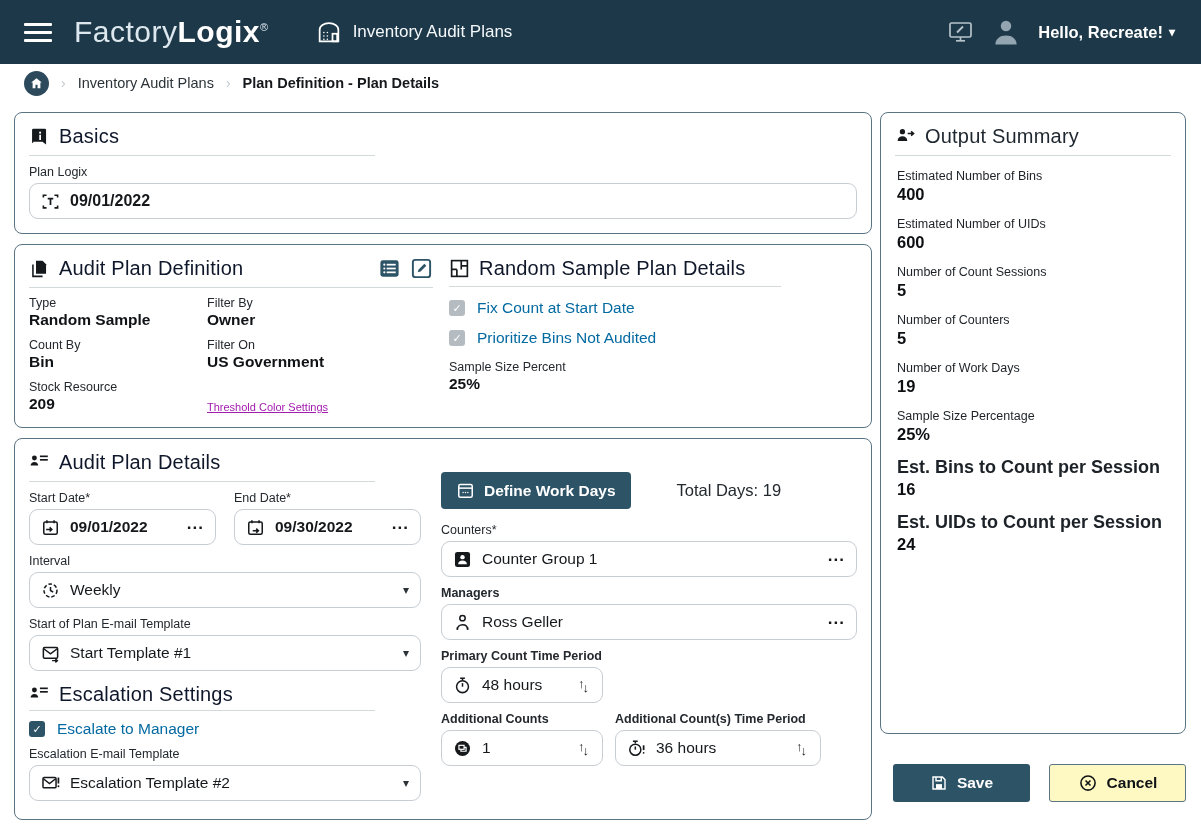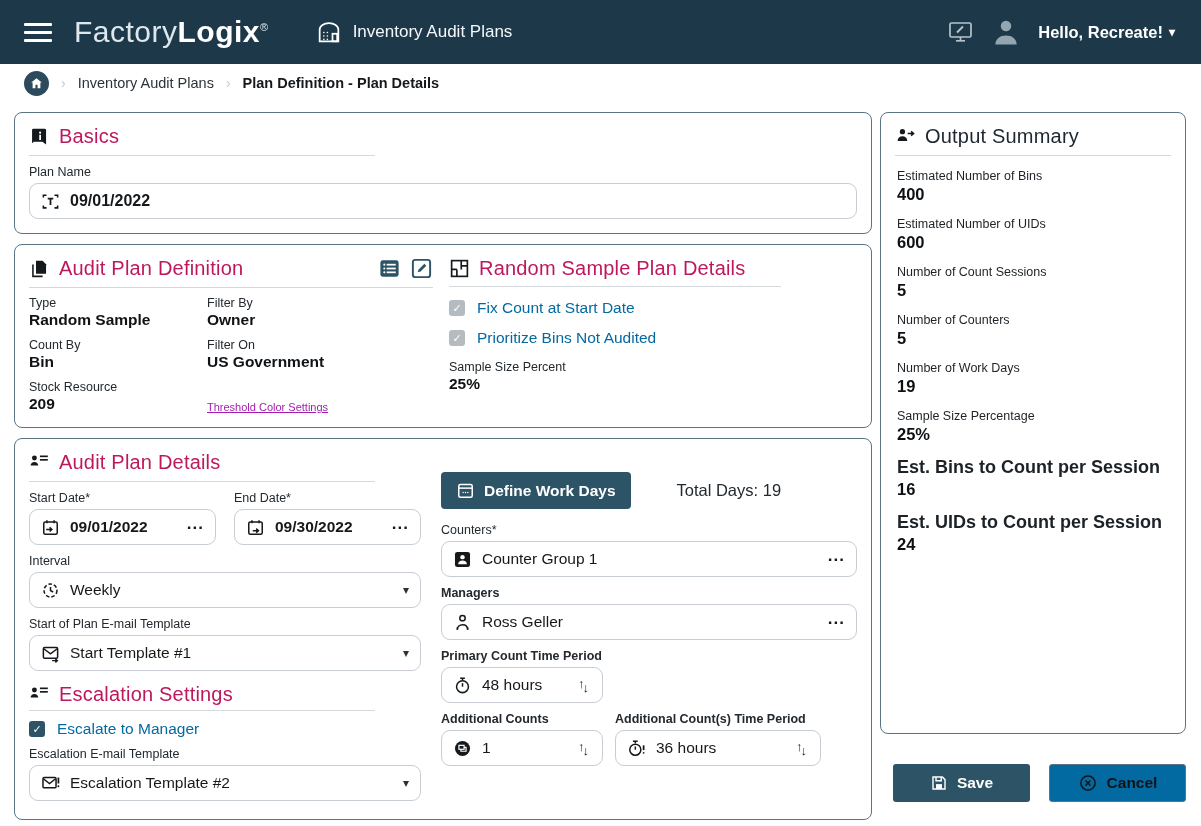--- a/index.html
+++ b/index.html
@@ -32,21 +32,21 @@
 
   
   .main { display:flex; padding:10px 15px 0 14px; gap:8px; }
   .left-col { width:858px; }
   .side-col { width:306px; }
 
   .card { background:#fff; border:1px solid #5a7484; border-radius:8px; padding:10px 14px 14px 14px; }
 
   .sec-head { display:flex; align-items:center; gap:9px; padding:2px 0 7px 0; }
   .sec-head svg { width:21px; height:21px; flex:0 0 auto; }
-  .sec-title { font-size:20px; color:#be185d; letter-spacing:.2px; white-space:nowrap; }
+  .sec-title { font-size:20px; color:#0f172a; letter-spacing:.2px; white-space:nowrap; }
   .rule { border-bottom:1px solid #d4d9dc; }
 
   .fld-label { font-size:12.5px; font-weight:500; color:#23292e; margin-top:9px; margin-bottom:4px; }
   .fld-label.bold { font-weight:700; }
 
   .field { height:36px; border:1px solid #c7cdd3; border-radius:9px; display:flex; align-items:center; padding:0 11px; gap:10px; background:#fff; cursor:pointer; }
   .field svg { width:19px; height:19px; flex:0 0 auto; }
   .field .val { font-size:15.5px; color:#16191c; white-space:nowrap; }
   .field .val.b700 { font-weight:700; font-size:16px; }
   .field .val.b600 { font-weight:600; }
@@ -93,21 +93,21 @@
   
   .out-card { min-height:622px; padding-bottom:14px; }
   .out-item { margin-top:13px; padding-left:2px; }
   .out-item .k { font-size:12.5px; color:#1c2227; }
   .out-item .k.bold { font-weight:700; font-size:18px; }
   .out-item .v { font-size:16.5px; font-weight:700; color:#0d1013; margin-top:2px; }
 
   .actions { display:flex; gap:19px; margin-top:30px; padding-left:13px; }
   .btn-save { width:137px; height:38px; background:#2d5366; border:none; border-radius:3px; color:#fff; font-size:15.5px; font-weight:700; font-family:"Liberation Sans",sans-serif; display:flex; align-items:center; justify-content:center; gap:9px; cursor:pointer; }
   .btn-save svg { width:18px; height:18px; }
-  .btn-cancel { width:137px; height:38px; background:#0369a1; border:1.5px solid #5a7484; border-radius:3px; color:#111417; font-size:15.5px; font-weight:700; font-family:"Liberation Sans",sans-serif; display:flex; align-items:center; justify-content:center; gap:9px; cursor:pointer; }
+  .btn-cancel { width:137px; height:38px; background:#fef9c3; border:1.5px solid #5a7484; border-radius:3px; color:#111417; font-size:15.5px; font-weight:700; font-family:"Liberation Sans",sans-serif; display:flex; align-items:center; justify-content:center; gap:9px; cursor:pointer; }
   .btn-cancel svg { width:20px; height:20px; }
 </style>
 </head>
 <body>
 
 <div class="navbar">
   <div class="hamburger">
       <span></span>
       <span></span>
       <span></span>
@@ -163,21 +163,21 @@
 
     <div class="card">
       <div class="sec-head rule basics-rule">
         <svg viewBox="0 0 24 24">
           <path d="M5 3h13a1.5 1.5 0 0 1 1.5 1.5V21l-4.2-3H5A1.5 1.5 0 0 1 3.5 19.5v-15A1.5 1.5 0 0 1 5 3z" fill="#15191c"></path>
           <circle cx="12.7" cy="7.6" r="1.2" fill="#fff"></circle>
             <rect x="11.7" y="10" width="2" height="6" fill="#fff"></rect>
         </svg>
         <span class="sec-title">Basics</span>
       </div>
-      <div class="fld-label">Plan Name</div>
+      <div class="fld-label">Plan Logix</div>
       <div class="field w-full">
         <svg viewBox="0 0 24 24" fill="none" stroke="#15191c" stroke-width="2">
           <path d="M3 7V4h4M17 4h4v3M3 17v3h4M17 20h4v-3"></path>
           <path d="M8.5 8.5h7M12 8.5v8" stroke-width="2.2"></path>
         </svg>
         <span class="val b700">09/01/2022</span>
       </div>
     </div>
 
     <div class="card def-card">

